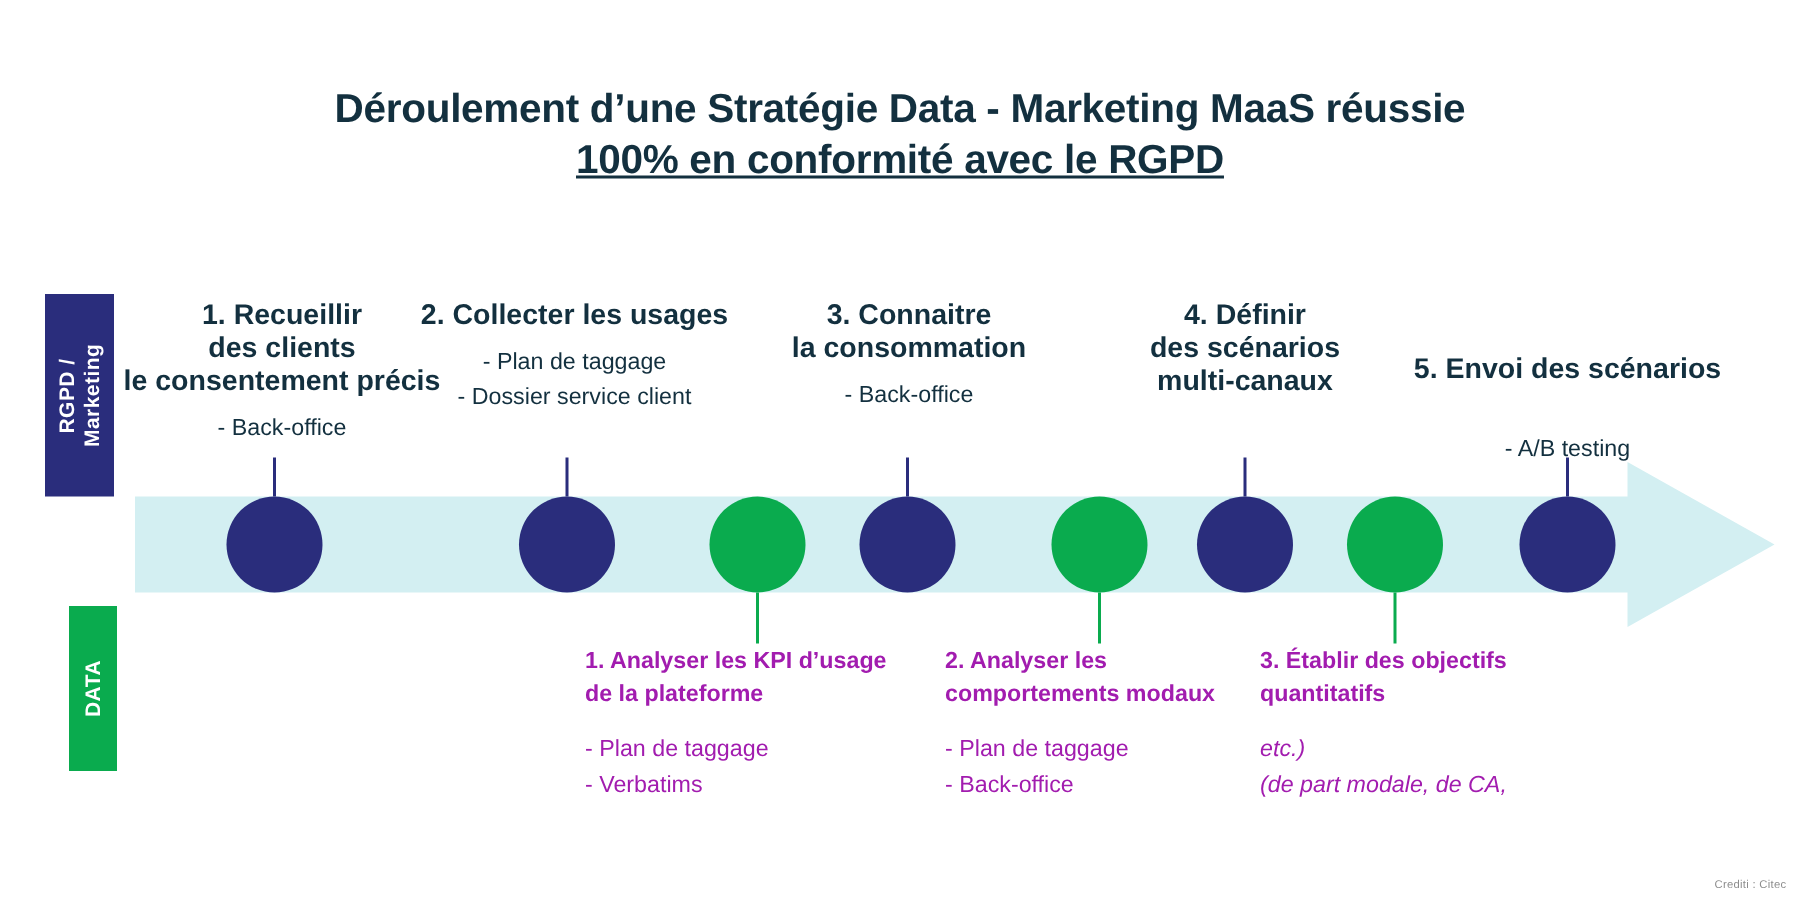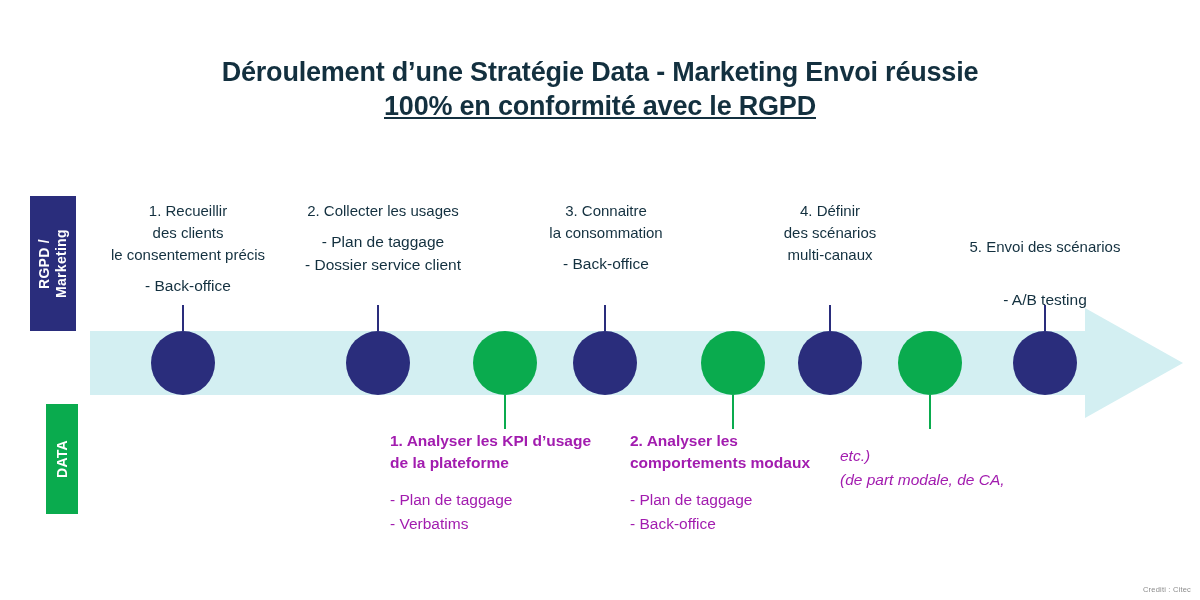--- a/index.html
+++ b/index.html
@@ -68,21 +68,21 @@
   .stem.blue{background:#2A2D7C;}
   .stem.green{background:#0AAB4E;}
 
   
   .top-block{
     position:absolute;
     text-align:center;
     color:#13303F;
   }
   .top-block .head{
-    font-weight:normal;font-size:15px;line-height:22px;
+    font-weight:bold;font-size:19px;line-height:22px;
     color:#13303F;
   }
   .top-block .subs{
     margin-top:8px;
     font-size:15.5px;line-height:23px;
     color:#13303F;
     font-weight:normal;
   }
 
   
@@ -107,21 +107,21 @@
     font-size:7.5px;color:#8C8C8C;
     letter-spacing:0.2px;
   }
 </style>
 </head>
 <body>
 
 <div class="stage">
 
   <div class="title">
-    <span>Déroulement d’une Stratégie Data - Marketing Envoi réussie</span>
+    <span>Déroulement d’une Stratégie Data - Marketing MaaS réussie</span>
     <span class="l2">100% en conformité avec le RGPD</span>
   </div>
 
   <div class="side-label side-rgpd">
     <span><span>RGPD /</span><br><span>Marketing</span></span>
   </div>
   <div class="side-label side-data">
     <span>DATA</span>
   </div>
 
@@ -212,20 +212,24 @@
         <div>2. Analyser les</div>
         <div>comportements modaux</div>
       </div>
     <div class="subs">
         <div>-  Plan de taggage</div>
         <div>-   Back-office</div>
       </div>
   </div>
 
   <div class="bot-block" style="left:840px;top:430px;width:198px;">
+    <div class="head">
+        <div>3. Établir des objectifs</div>
+        <div>quantitatifs</div>
+      </div>
     <div class="subs italic">
         <div>etc.)</div>
         <div>(de part modale, de CA,</div>
       </div>
   </div>
 
   <div class="credit">Crediti : Citec</div>
 
 </div>
 

